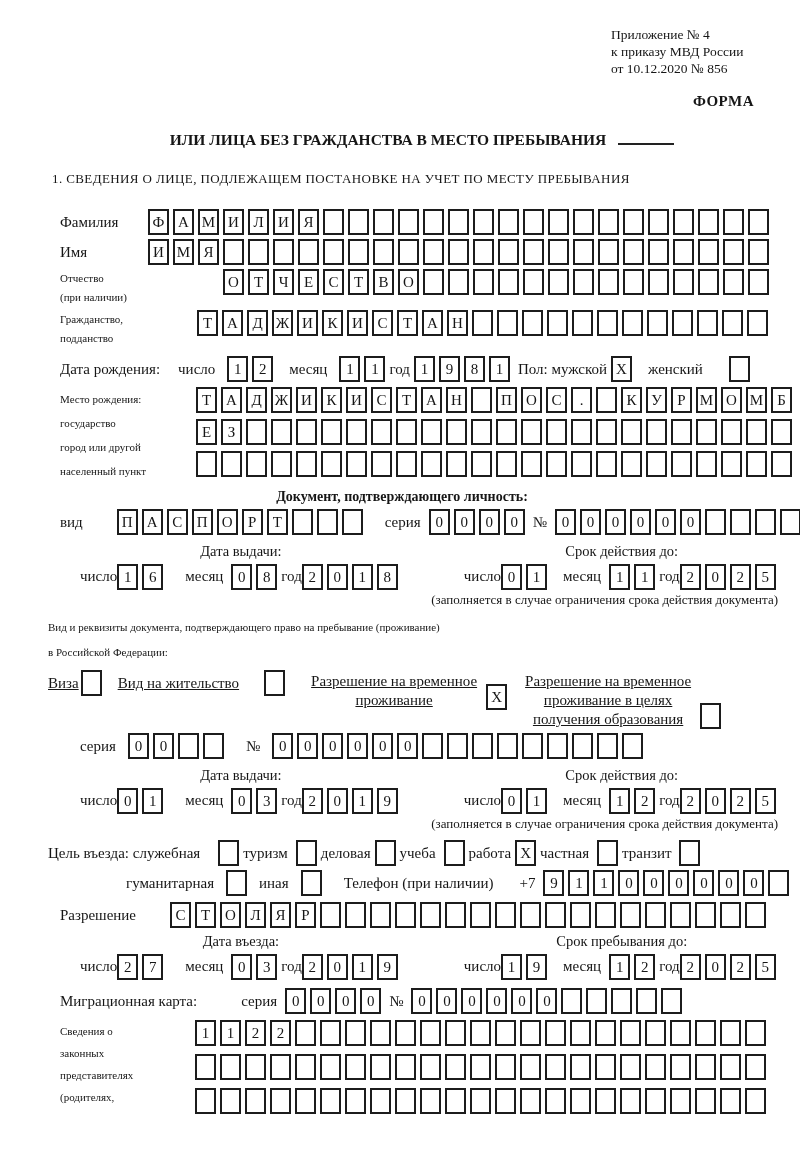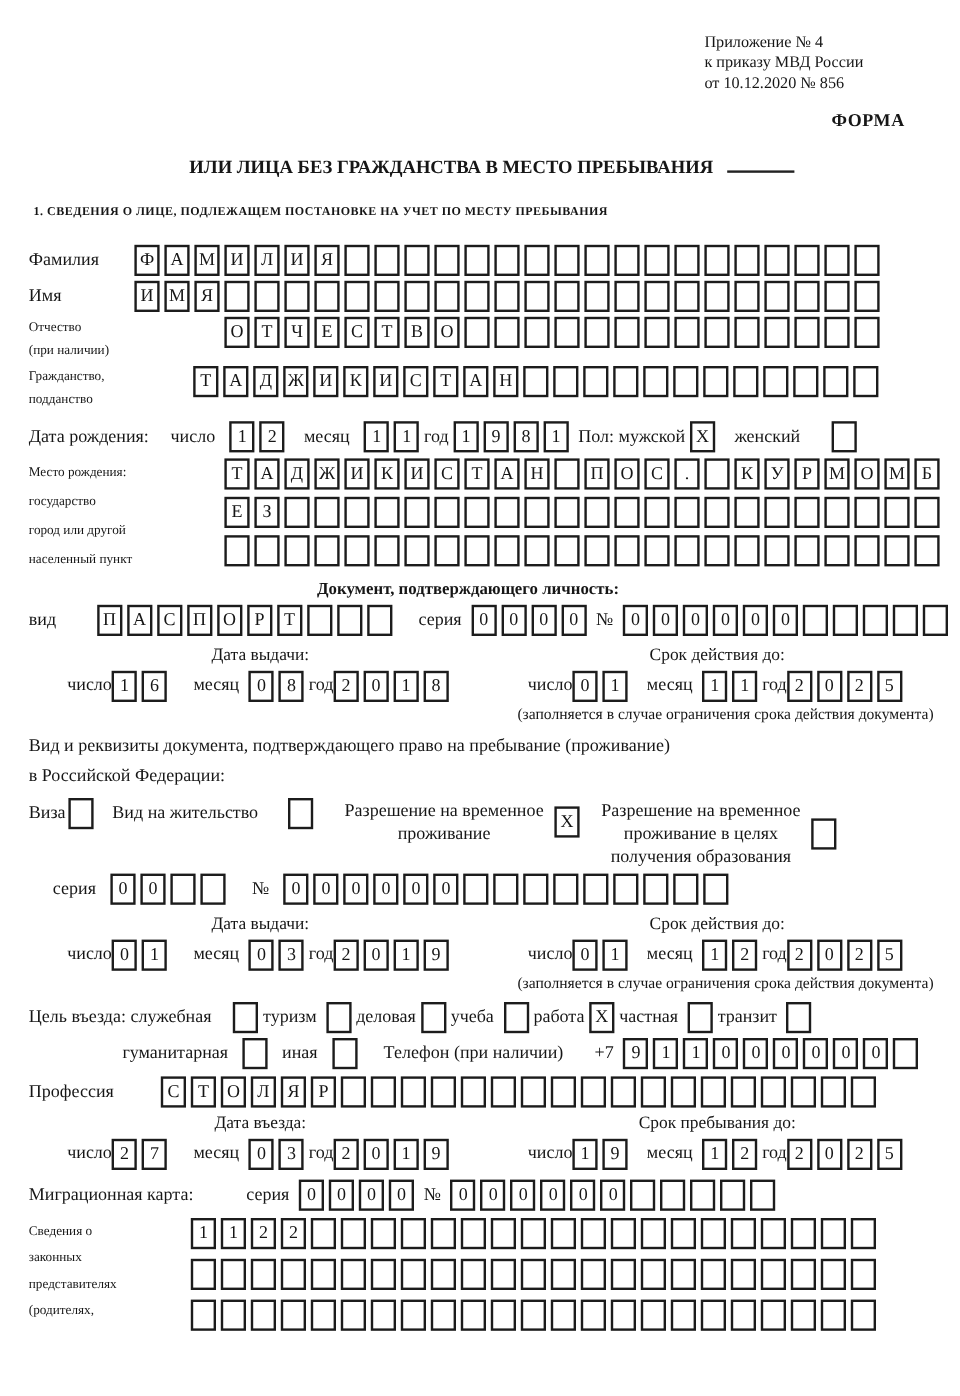--- a/index.html
+++ b/index.html
@@ -1,31 +1,31 @@
 <!DOCTYPE html>
 <html><head>
 <meta charset="utf-8">
 <style>
   html,body{margin:0;padding:0;background:#fff;}
   body{width:800px;height:1163px;overflow:hidden;color:#161616;
        font-family:"Liberation Serif","DejaVu Serif",serif;}
-  .page{box-sizing:border-box;width:800px;height:1163px;padding:26px 4px 0 24px;}
+  .page{box-sizing:border-box;width:800px;height:1163px;padding:26px 4px 0 48px;}
 
   
   .appendix{margin-left:563px;font-size:13.5px;line-height:17px;}
   .amendment{margin-left:563px;font-size:13px;line-height:16px;margin-top:6px;}
   .forma{font-weight:bold;font-size:15px;text-align:right;margin:16px 42px 0 0;letter-spacing:.5px;}
 
   
   .title{font-weight:bold;font-size:15.5px;text-align:center;line-height:23px;margin-top:18px;}
   .title .uline{display:inline-block;width:56px;border-bottom:2px solid #222;margin-left:12px;height:14px;}
-  .sec-heading{font-weight:bold;font-size:10px;margin:20px 0 0 4px;letter-spacing:.4px;}
-
-  
-  .row{display:flex;align-items:flex-start;margin-bottom:3px;}
+  .sec-heading{font-weight:normal;font-size:13px;margin:20px 0 0 4px;letter-spacing:.4px;}
+
+  
+  .row{display:flex;align-items:flex-start;margin-bottom:3px;margin-left:12px;}
   .lbl{font-size:15px;line-height:27px;flex:none;}
   .lbl2{font-size:11px;line-height:19px;flex:none;}
   .w88{width:88px;} .w110{width:110px;} .w137{width:137px;} .w163{width:163px;} .w135{width:135px;}
 
   
   .grid{white-space:nowrap;flex:none;}
   .cell{display:inline-block;box-sizing:border-box;width:21px;height:26px;margin-right:4px;
         border:2px solid #1c1c1c;text-align:center;font-size:15px;line-height:22px;vertical-align:top;}
   .gridrows .grid{display:block;margin-bottom:6px;}
 
@@ -36,25 +36,25 @@
 
   .doc-heading{font-weight:bold;font-size:14px;text-align:center;margin:6px 40px 4px 0;}
 
   
   .dates-row{display:flex;margin-top:8px;}
   .dcol{flex:none;}
   .dhead{text-align:center;font-size:14.5px;margin-bottom:3px;}
   .dfields{display:flex;align-items:center;}
   .note-right{font-size:13px;text-align:right;margin:2px 18px 0 0;}
 
-  .plain-line{font-size:15px;line-height:23px;margin-top:8px;}
+  .plain-line{font-size:11px;line-height:23px;margin-top:8px;}
 
   
   .cbrow{display:flex;align-items:flex-start;margin:6px 0 4px 0;}
-  .cb{display:flex;align-items:center;}
+  .cb{display:flex;align-items:flex-end;text-decoration:underline;}
   .cb-lbl{font-size:15px;line-height:26px;margin-right:9px;}
   .cb-lbl.multi{line-height:19px;text-align:center;margin-top:2px;}
 
   .purpose-row{display:flex;align-items:center;margin-top:8px;}
   .purpose-row .lbl{line-height:26px;}
 </style>
 </head>
 <body>
 
 <div class="page">
@@ -294,21 +294,21 @@
       <span class="gap18"></span>
     <span class="lbl">Телефон (при наличии)</span>
       <span class="gap18"></span>
       <span class="gap8"></span>
     <span class="lbl">+7</span>
       <span class="gap8"></span>
     <span class="grid"><span class="cell">9</span><span class="cell">1</span><span class="cell">1</span><span class="cell">0</span><span class="cell">0</span><span class="cell">0</span><span class="cell">0</span><span class="cell">0</span><span class="cell">0</span><span class="cell"></span></span>
   </div>
 
   <div class="row" style="margin-top:6px">
-    <div class="lbl w110">Профессия</div>
+    <div class="lbl w110">Разрешение</div>
     <div class="grid"><span class="cell">С</span><span class="cell">Т</span><span class="cell">О</span><span class="cell">Л</span><span class="cell">Я</span><span class="cell">Р</span><span class="cell"></span><span class="cell"></span><span class="cell"></span><span class="cell"></span><span class="cell"></span><span class="cell"></span><span class="cell"></span><span class="cell"></span><span class="cell"></span><span class="cell"></span><span class="cell"></span><span class="cell"></span><span class="cell"></span><span class="cell"></span><span class="cell"></span><span class="cell"></span><span class="cell"></span><span class="cell"></span></div>
   </div>
 
   <div class="dates-row" style="margin-top:4px">
     <div class="dcol" style="margin-left:32px">
       <div class="dhead">Дата въезда:</div>
       <div class="dfields">
         <span class="lbl">число</span>
         <span class="grid"><span class="cell">2</span><span class="cell">7</span></span>
           <span class="gap18"></span>

